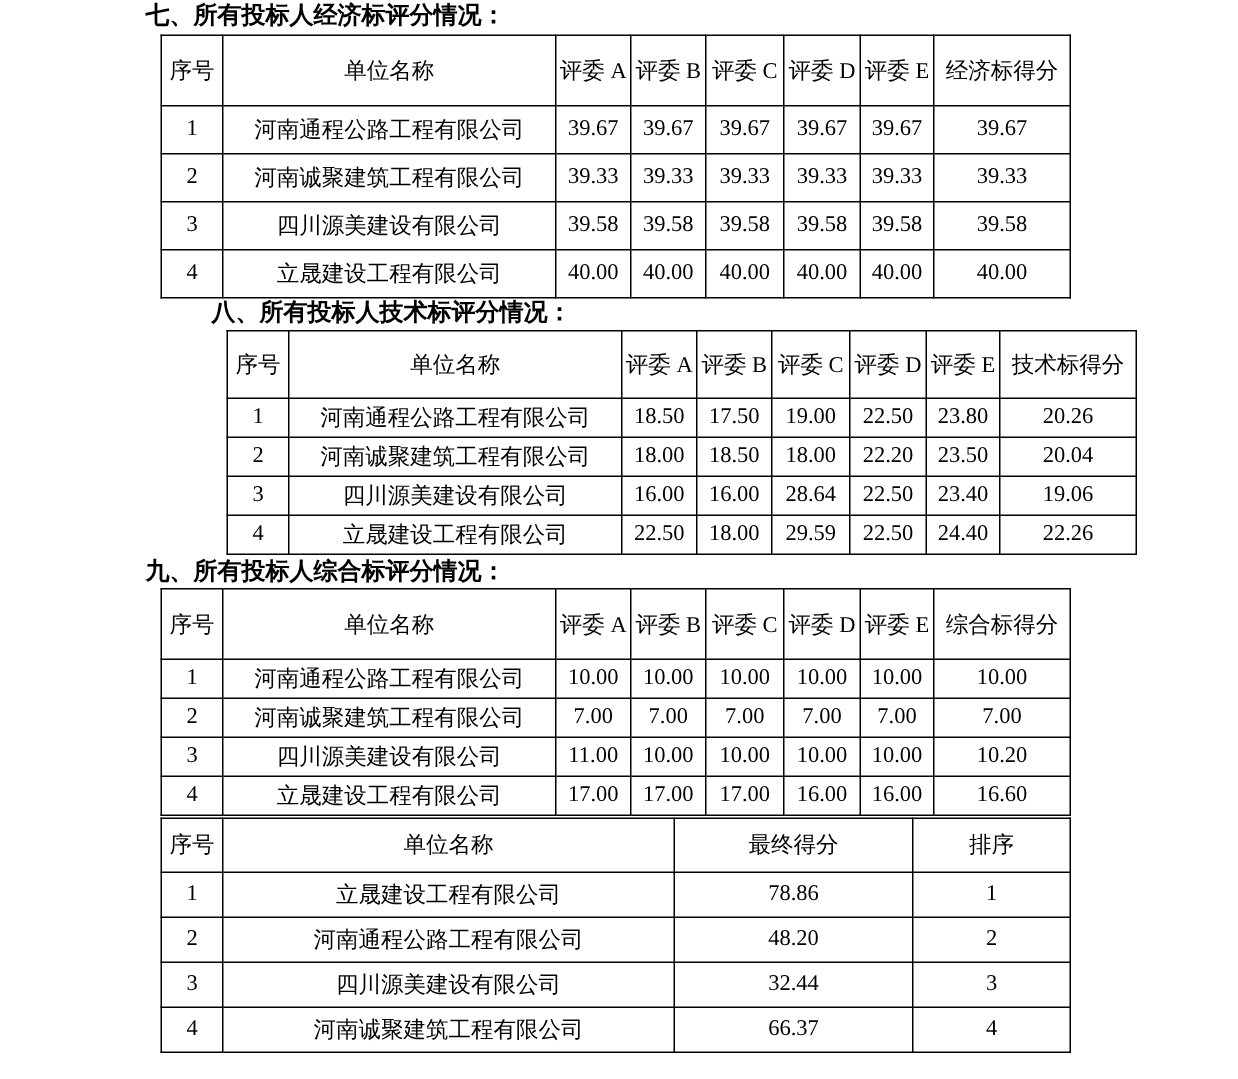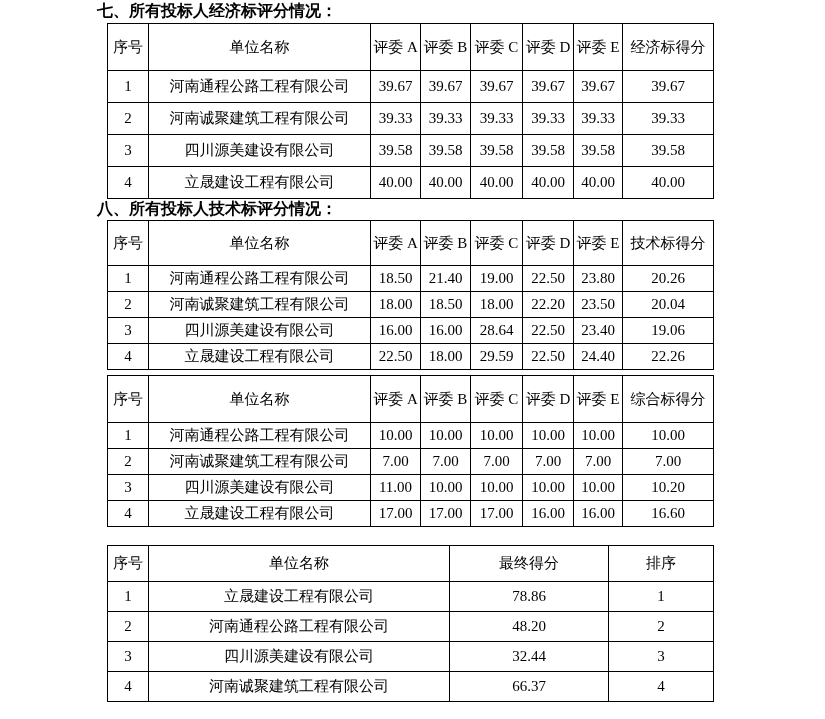--- a/index.html
+++ b/index.html
@@ -62,21 +62,21 @@
 
   .t3 { margin-top: 2px; }
   .t3 thead tr { height: 47px; }
   .t3 tbody tr { height: 26px; }
 
   .t4 { margin-top: 2px; }
   .t4 thead tr { height: 36px; }
   .t4 tbody tr { height: 30px; }
 
   .s0 { top: 2px; }
-  .s1 { top: 200px; }
+  .s1 { top: 200px; margin-left: 44px; }
   .s2 { top: 373px; }
   .s3 { top: 543px; }
 </style>
 </head>
 <body>
 
 <div class="sec s0">
   <h2 class="sec-title">七、所有投标人经济标评分情况：</h2>
   <table class="score tw8 t1">
     <colgroup>
@@ -169,21 +169,21 @@
         <th>评委 D</th>
         <th>评委 E</th>
         <th>技术标得分</th>
       </tr>
     </thead>
     <tbody>
       <tr>
         <td>1</td>
         <td>河南通程公路工程有限公司</td>
         <td>18.50</td>
-        <td>21.40</td>
+        <td>17.50</td>
         <td>19.00</td>
         <td>22.50</td>
         <td>23.80</td>
         <td>20.26</td>
       </tr>
       <tr>
         <td>2</td>
         <td>河南诚聚建筑工程有限公司</td>
         <td>18.00</td>
         <td>18.50</td>
@@ -210,20 +210,21 @@
         <td>29.59</td>
         <td>22.50</td>
         <td>24.40</td>
         <td>22.26</td>
       </tr>
     </tbody>
   </table>
 </div>
 
 <div class="sec s2">
+  <h2 class="sec-title">九、所有投标人综合标评分情况：</h2>
   <table class="score tw8 t3">
     <colgroup>
         <col>
         <col>
         <col>
         <col>
         <col>
         <col>
         <col>
         <col>

